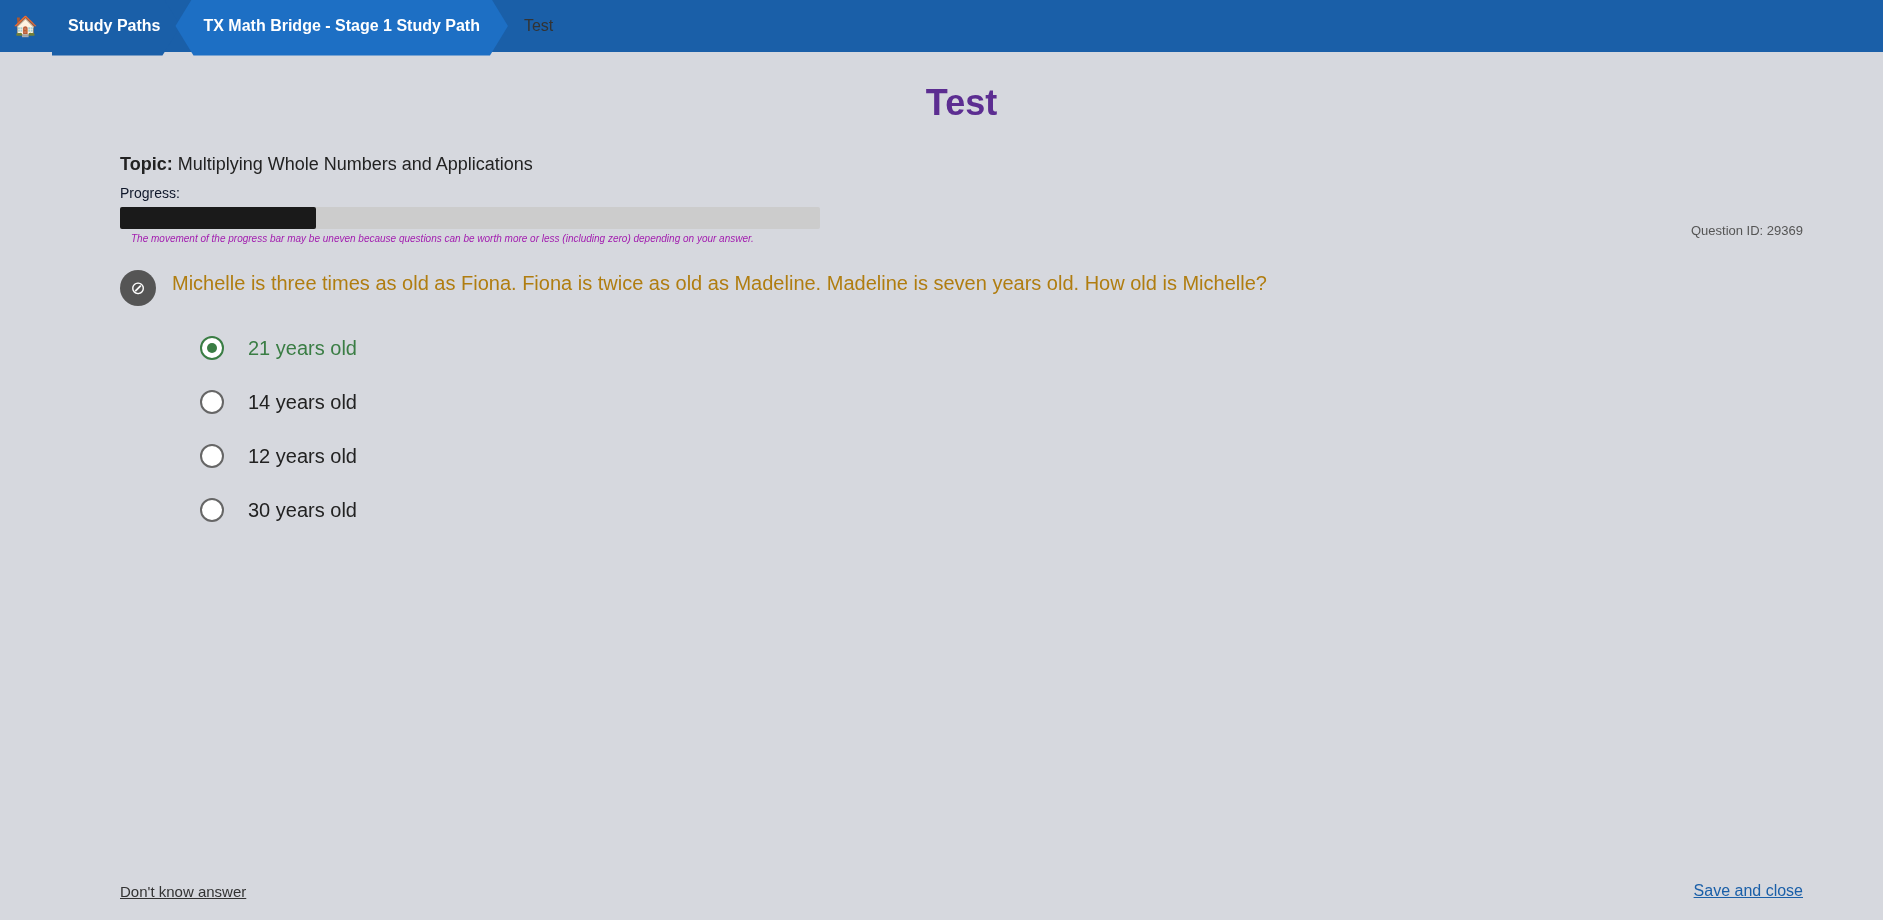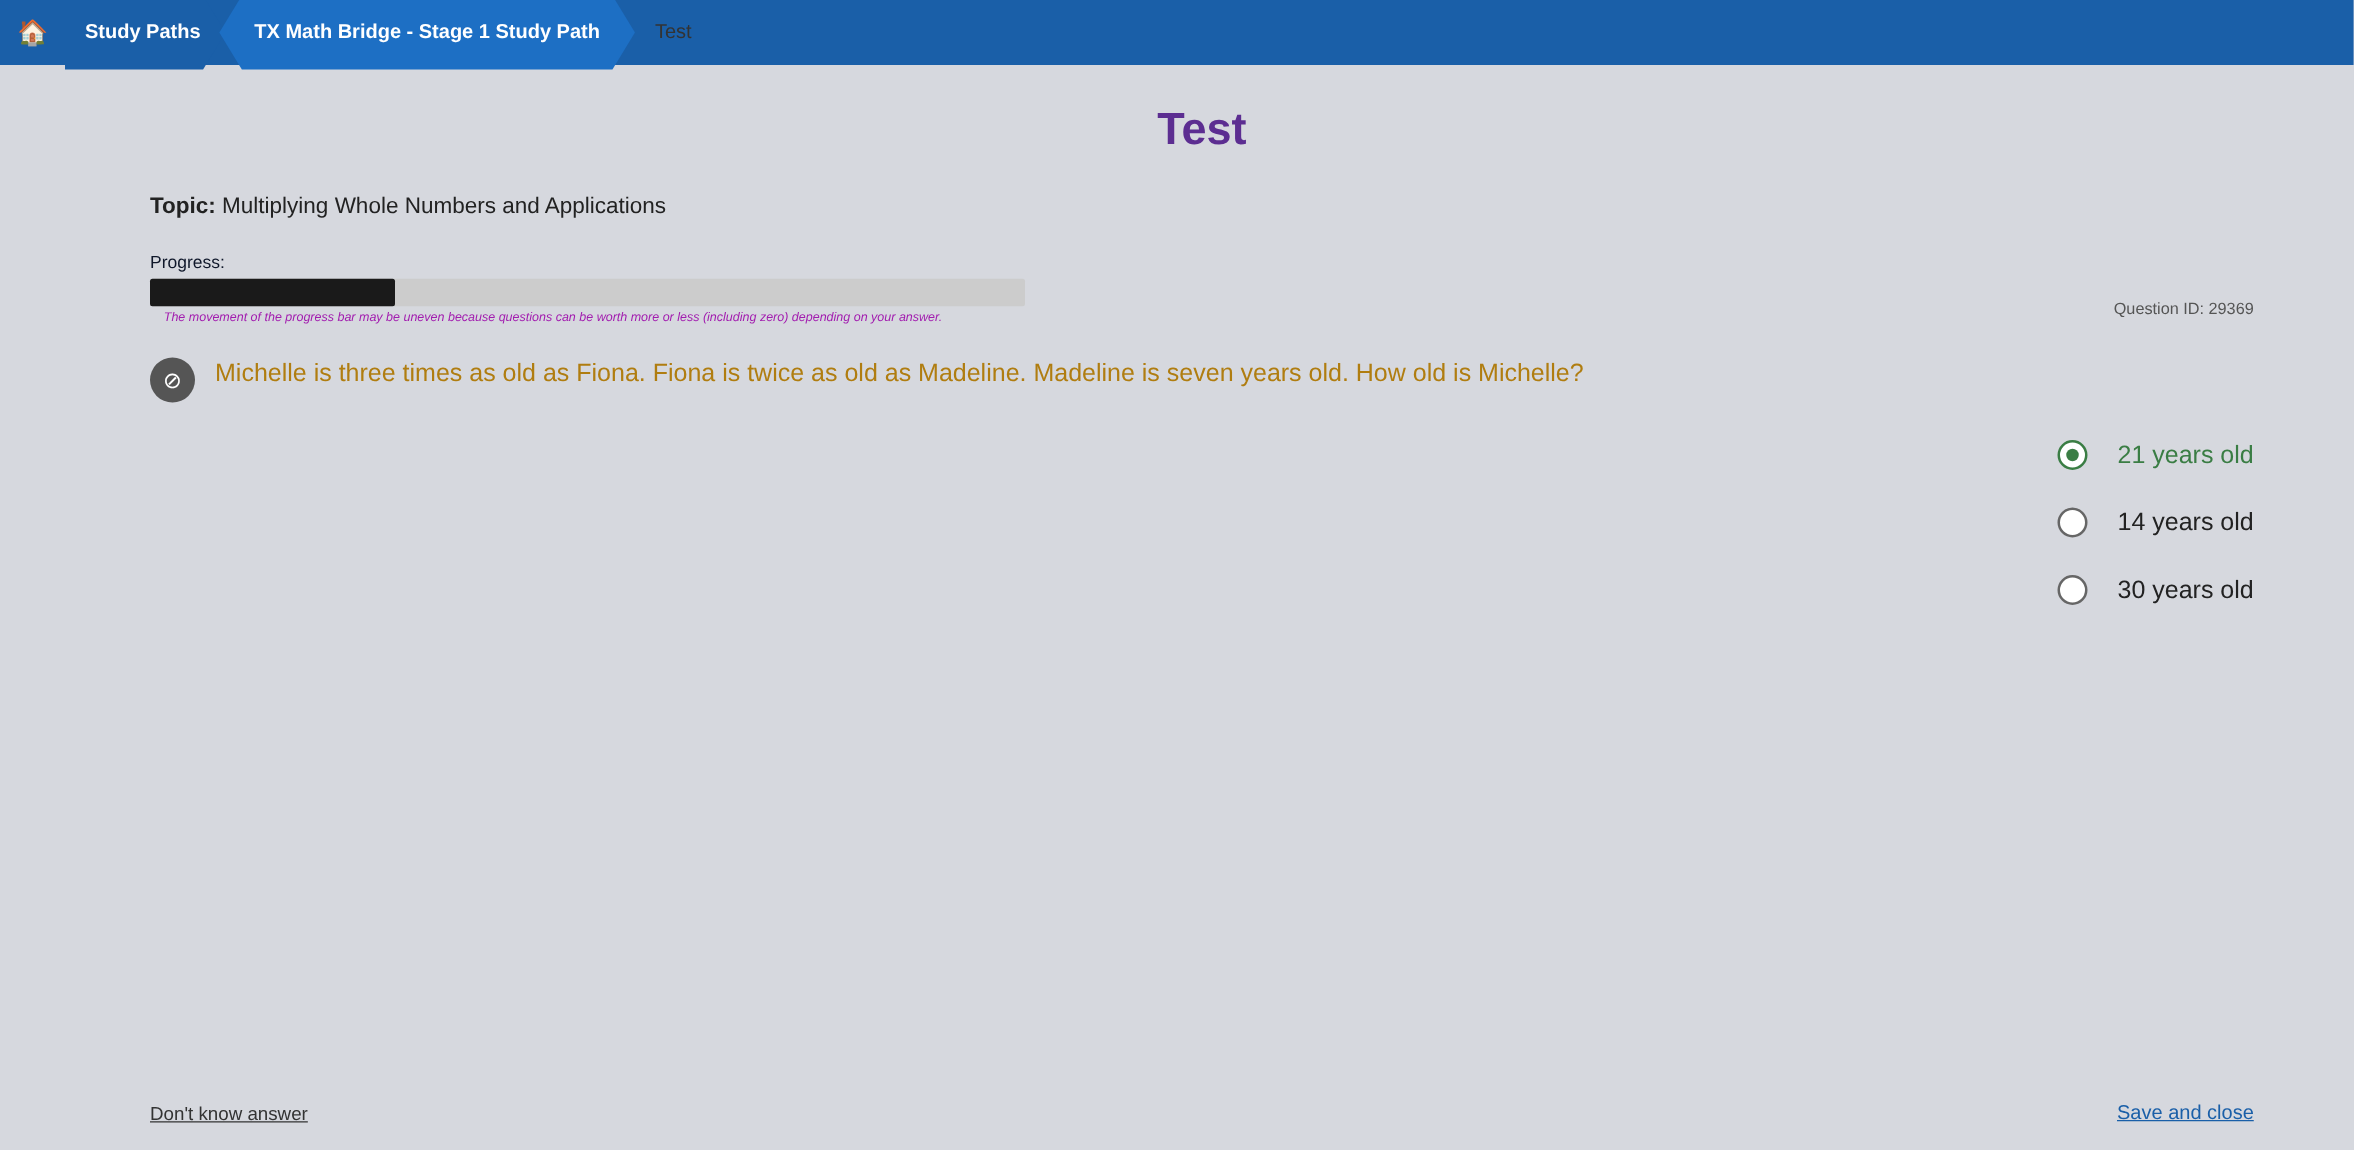--- a/index.html
+++ b/index.html
@@ -79,21 +79,21 @@
       color: #5c2d91;
       font-size: 36px;
       font-weight: 700;
       margin-bottom: 30px;
     }
 
     
     .topic-line {
       font-size: 18px;
       color: #222;
-      margin-bottom: 26px;
+      margin-bottom: 10px;
     }
 
     .topic-line strong {
       font-weight: 700;
     }
 
     
     .progress-label {
       font-size: 14px;
       color: #0f172a;
@@ -171,21 +171,20 @@
       margin-bottom: 80px;
     }
 
     .option-item {
       display: flex;
       align-items: center;
       gap: 24px;
       font-size: 20px;
       color: #222;
       cursor: pointer;
-      justify-content: flex-end;
     }
 
     .option-item.selected {
       color: #3a7d44;
     }
 
     .radio-circle {
       width: 24px;
       height: 24px;
       border-radius: 50%;
@@ -327,20 +326,24 @@
         <div class="radio-inner"></div>
       </div>
       <span>21 years old</span>
     </li>
     <li class="option-item">
       <div class="radio-circle"></div>
       <span>14 years old</span>
     </li>
     <li class="option-item">
       <div class="radio-circle"></div>
+      <span>12 years old</span>
+    </li>
+    <li class="option-item">
+      <div class="radio-circle"></div>
       <span>30 years old</span>
     </li>
   </ul>
 
 </div>
 
 <div class="bottom-bar">
   <div class="bottom-buttons-left">
     <span class="dont-know-text">Don't know answer</span>
   </div>

